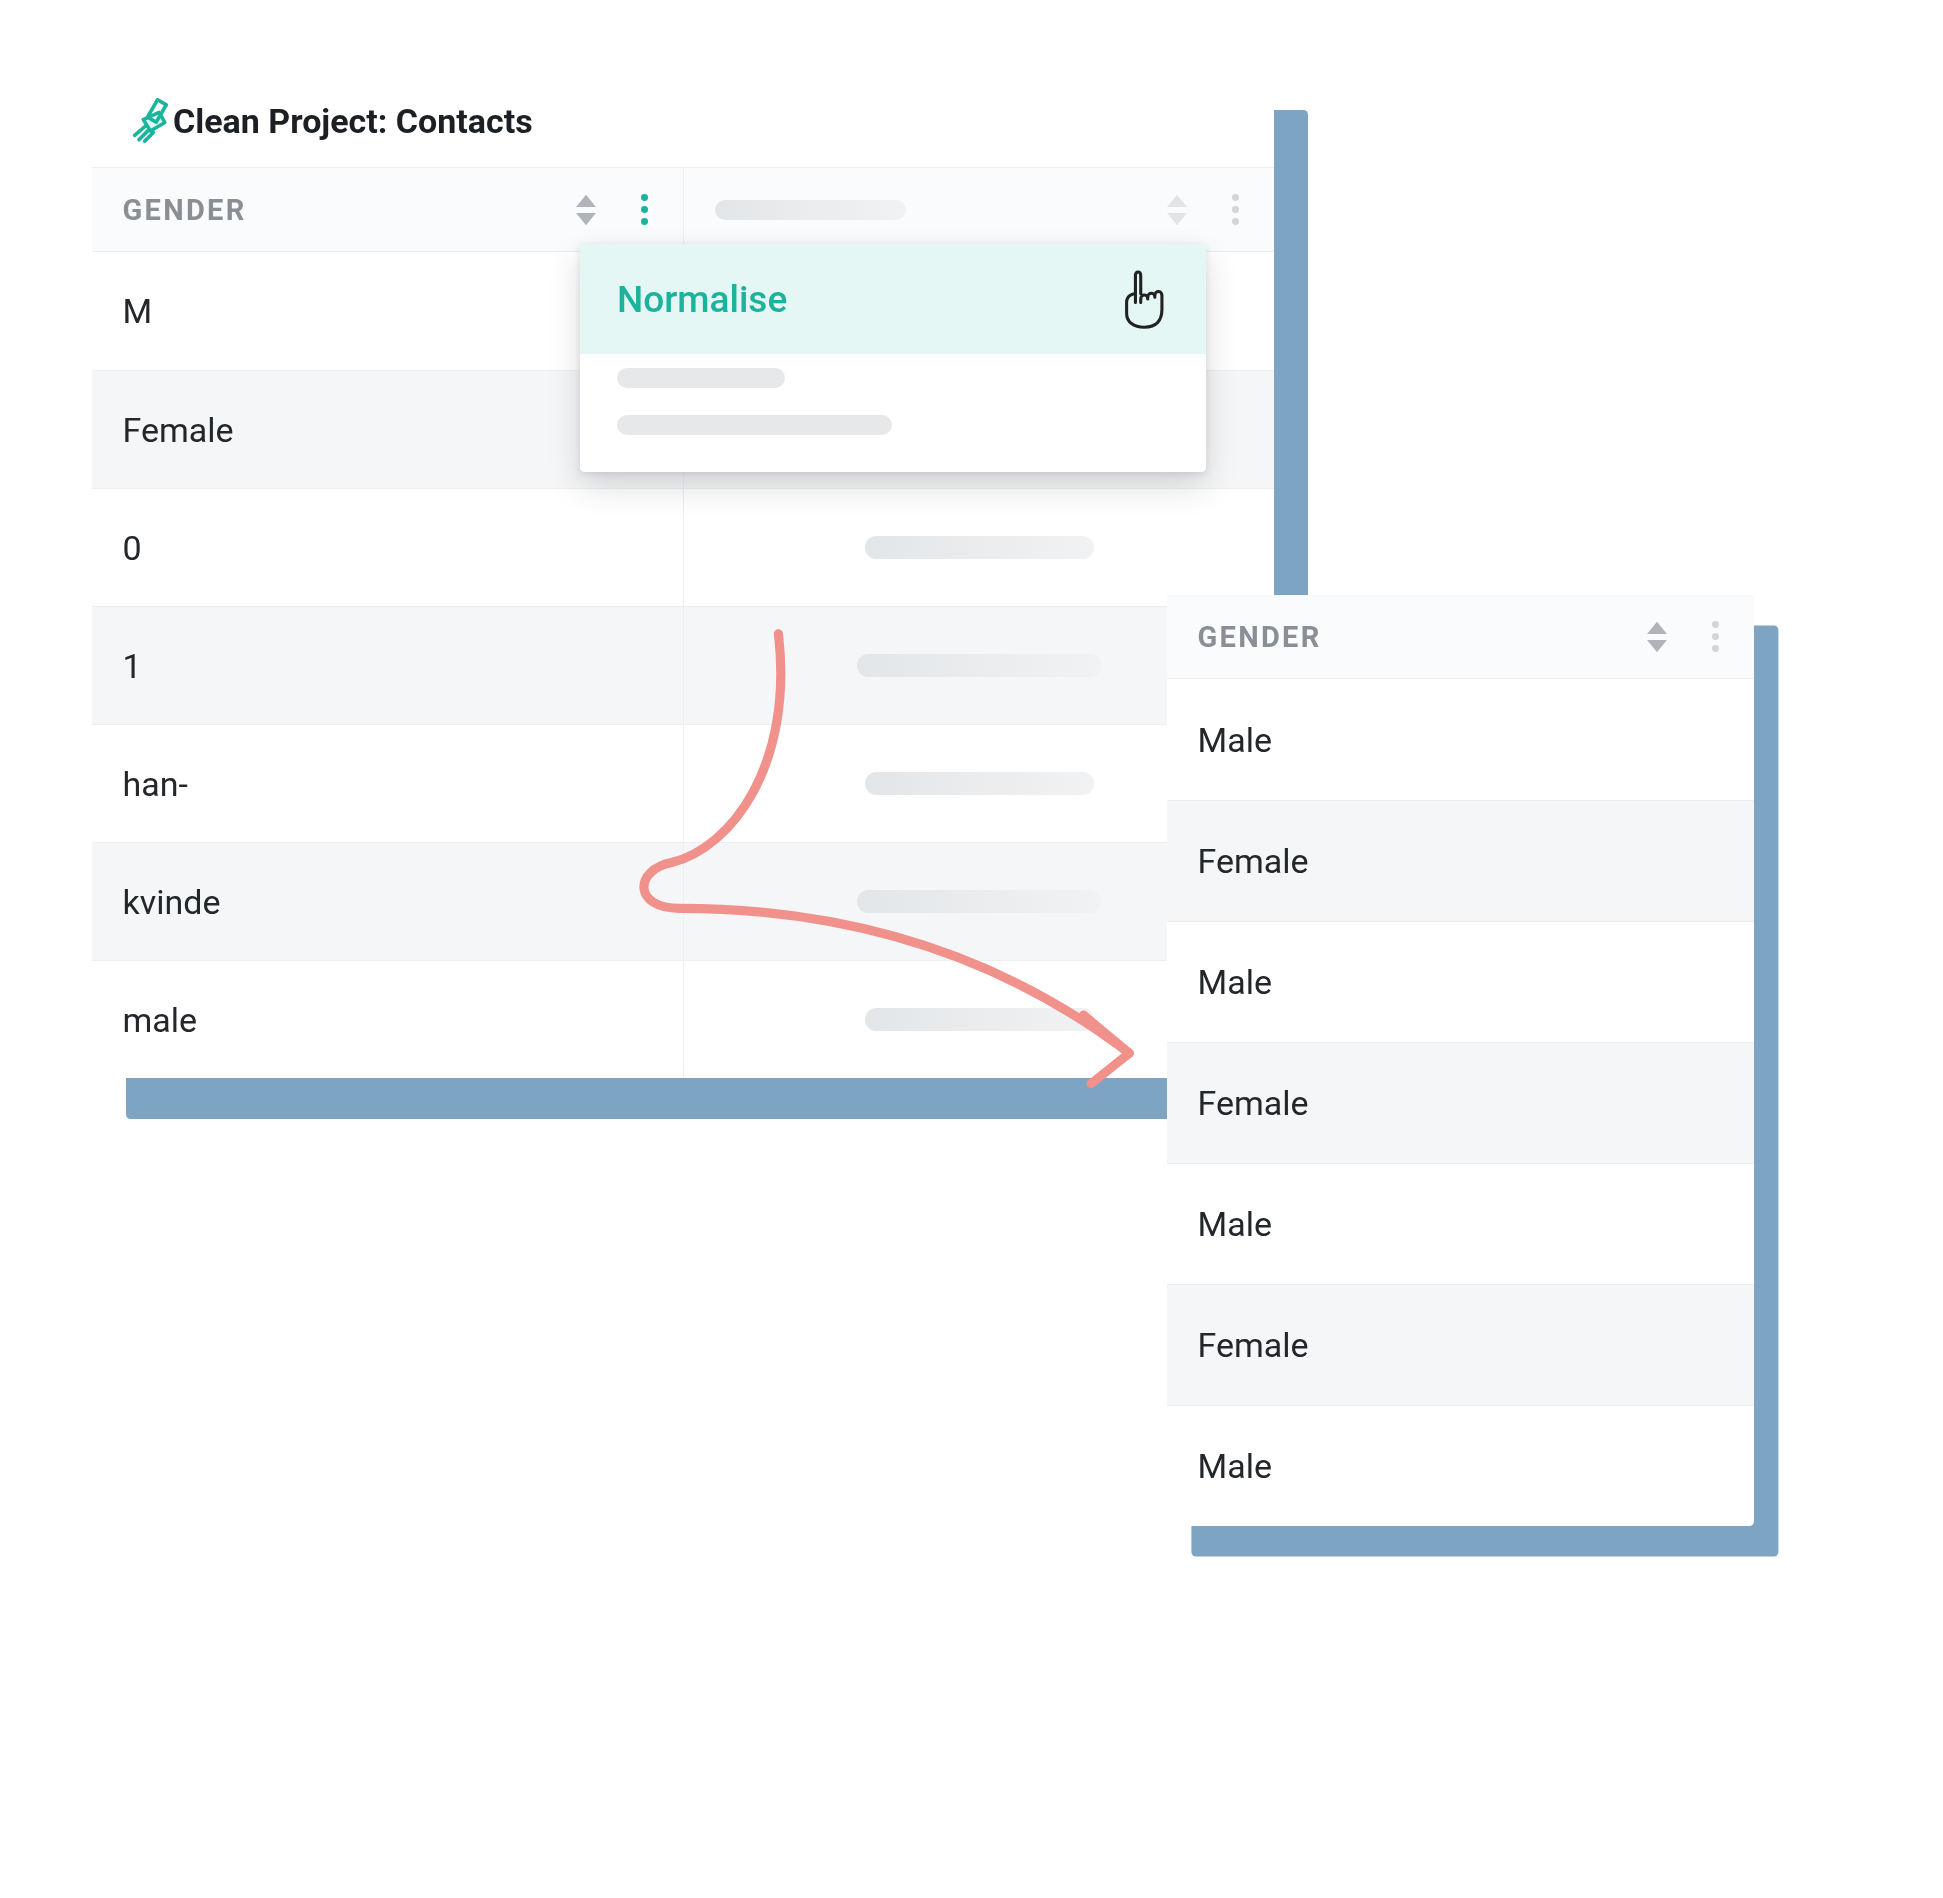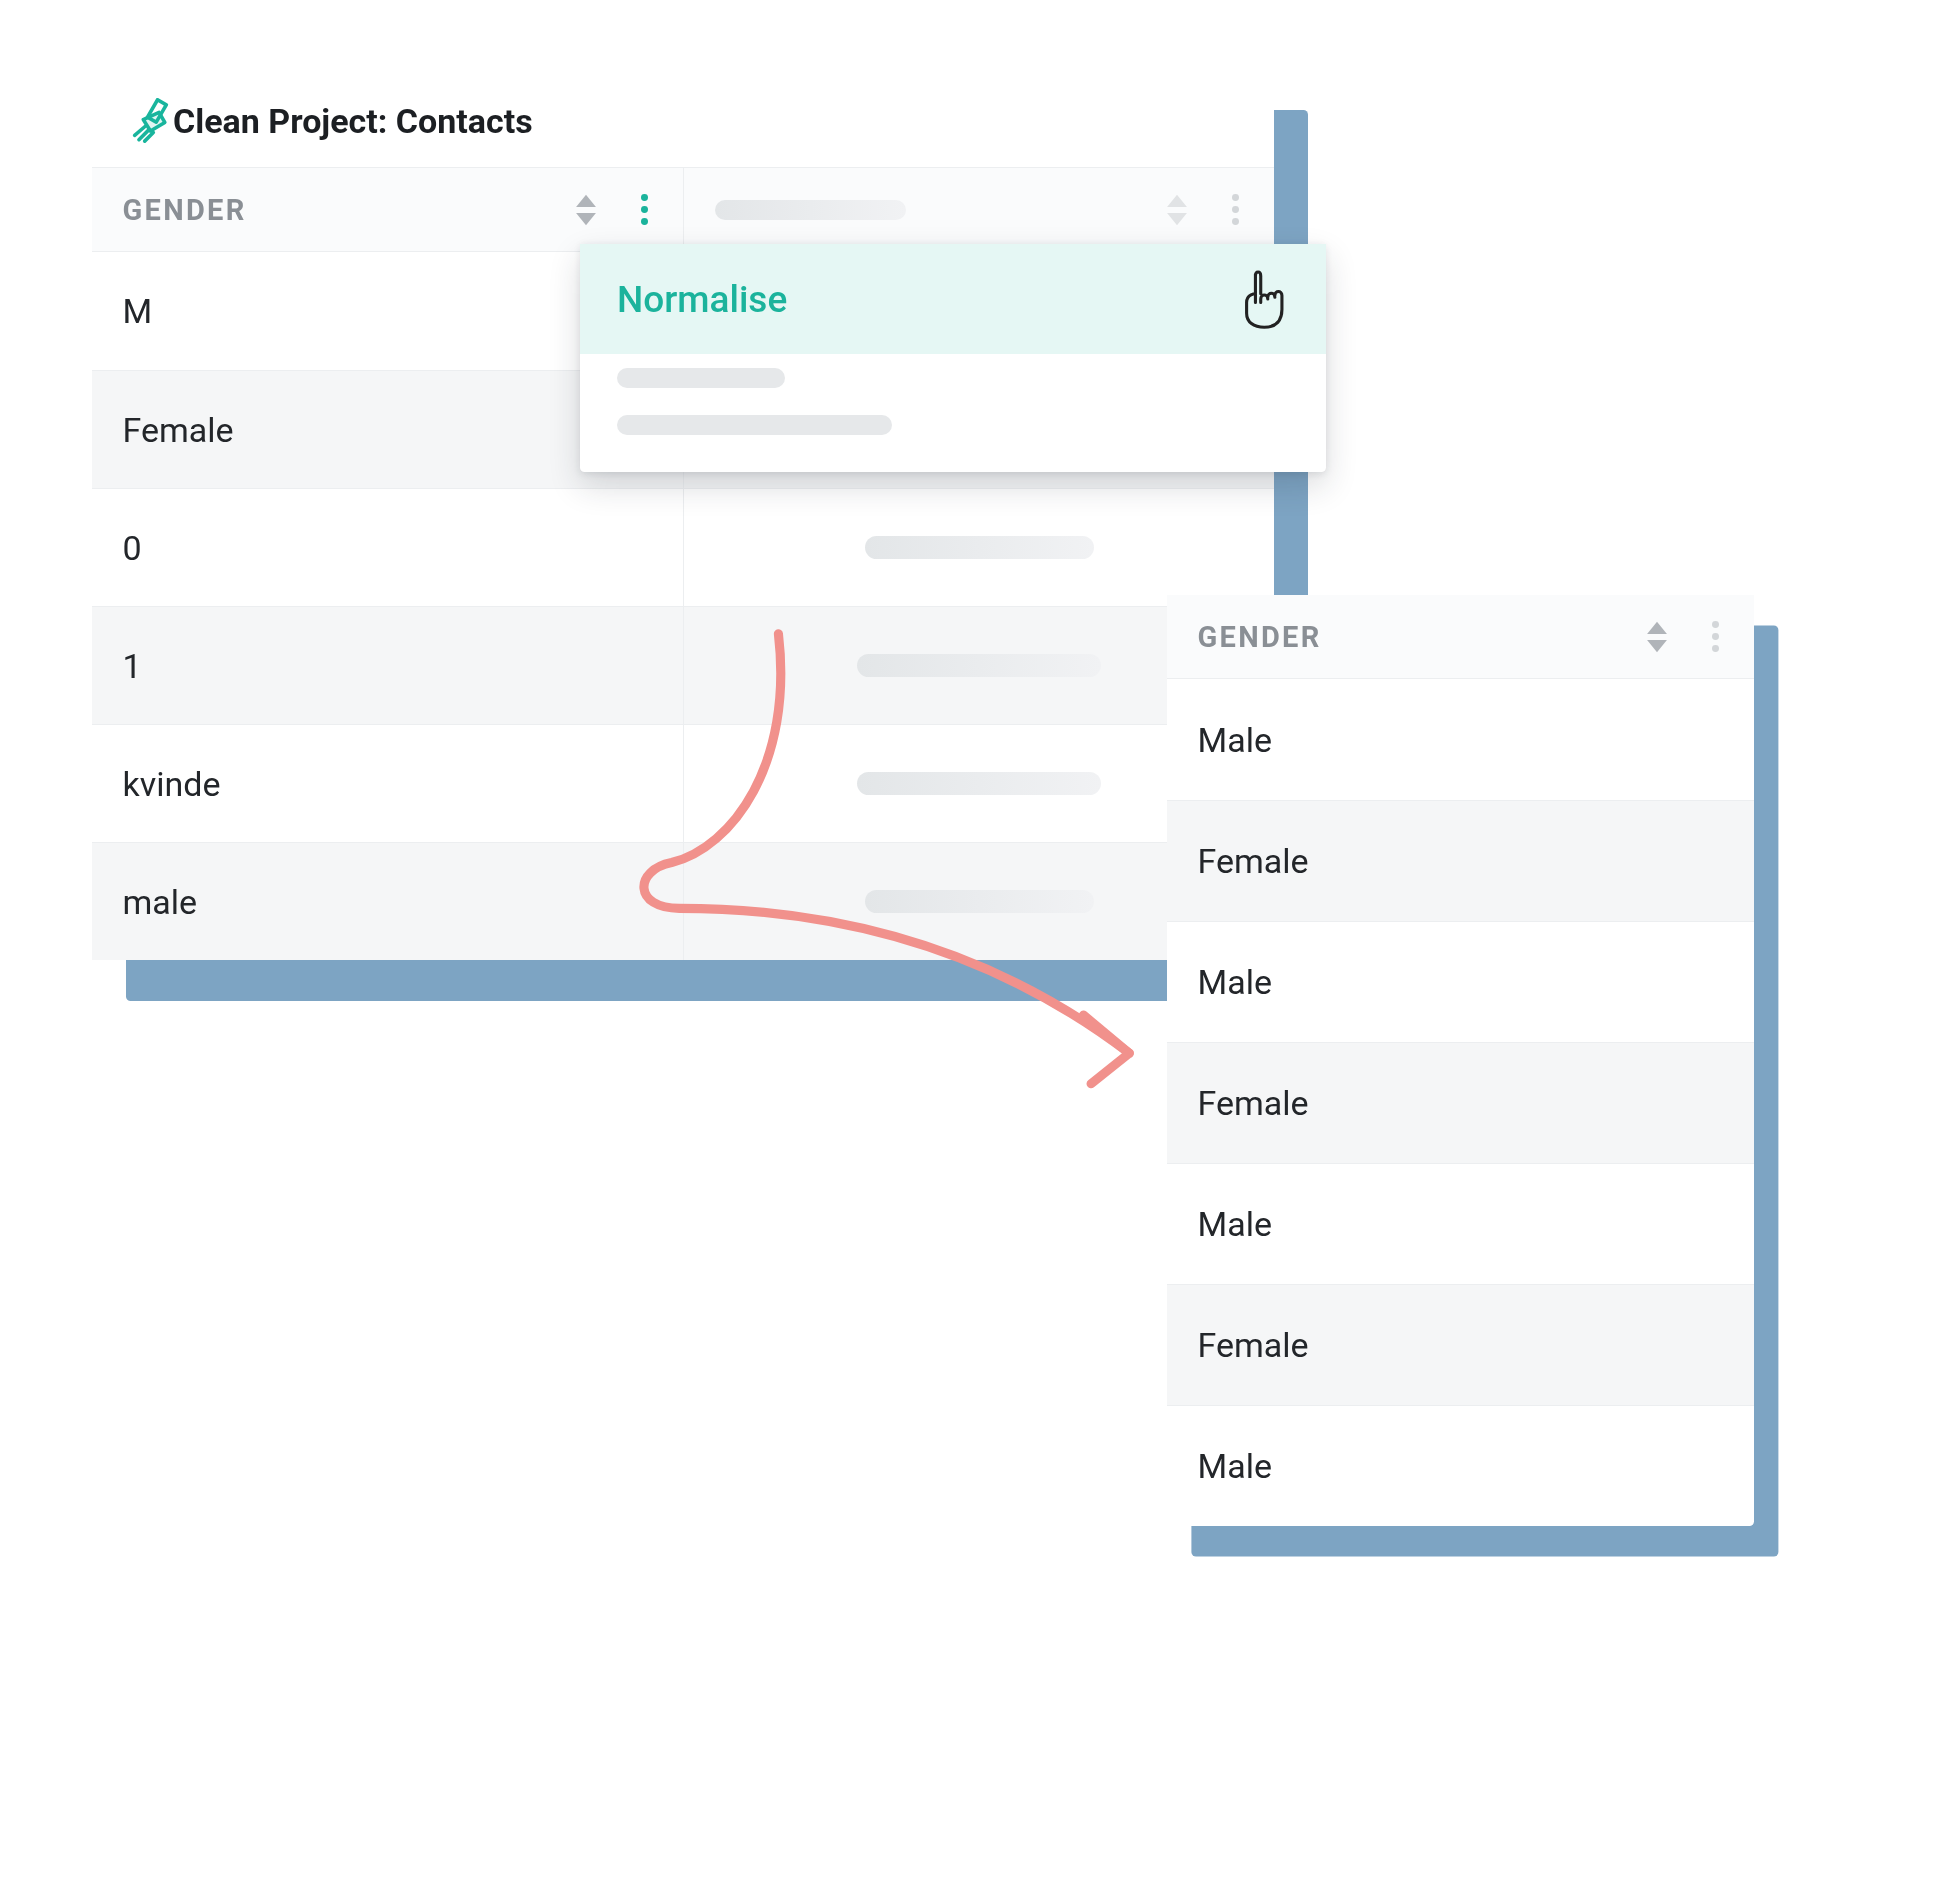--- a/index.html
+++ b/index.html
@@ -79,21 +79,21 @@
     height:23px;border-radius:12.2px;
     background:linear-gradient(90deg,#e3e6e8,#f1f2f4);
   }
   .ph-w1{width:229px;}
   .ph-w2{width:244px;}
 
   
   .dropdown{
     position:absolute;
     left:580px; top:244px;
-    width:746px;
+    width:626px;
     background:#fff;
     border-radius:4.6px;
     box-shadow: 0 13.7px 32px rgba(30,40,50,.16), 0 1.5px 7.6px rgba(30,40,50,.10);
     padding-bottom:23px;
     z-index:5;
   }
   .dd-item{
     padding:23px 37px;
     font-size:37px;
   }
@@ -198,20 +198,26 @@
     <div class="row">
       <div class="cell">0</div>
       <div class="cell ph-cell">
           <span class="ph-pill ph-w1"></span>
         </div>
     </div>
     <div class="row">
       <div class="cell">1</div>
       <div class="cell ph-cell">
           <span class="ph-pill ph-w2"></span>
+        </div>
+    </div>
+    <div class="row">
+      <div class="cell">han-</div>
+      <div class="cell ph-cell">
+          <span class="ph-pill ph-w1"></span>
         </div>
     </div>
     <div class="row">
       <div class="cell">kvinde</div>
       <div class="cell ph-cell">
           <span class="ph-pill ph-w2"></span>
         </div>
     </div>
     <div class="row">
       <div class="cell">male</div>

